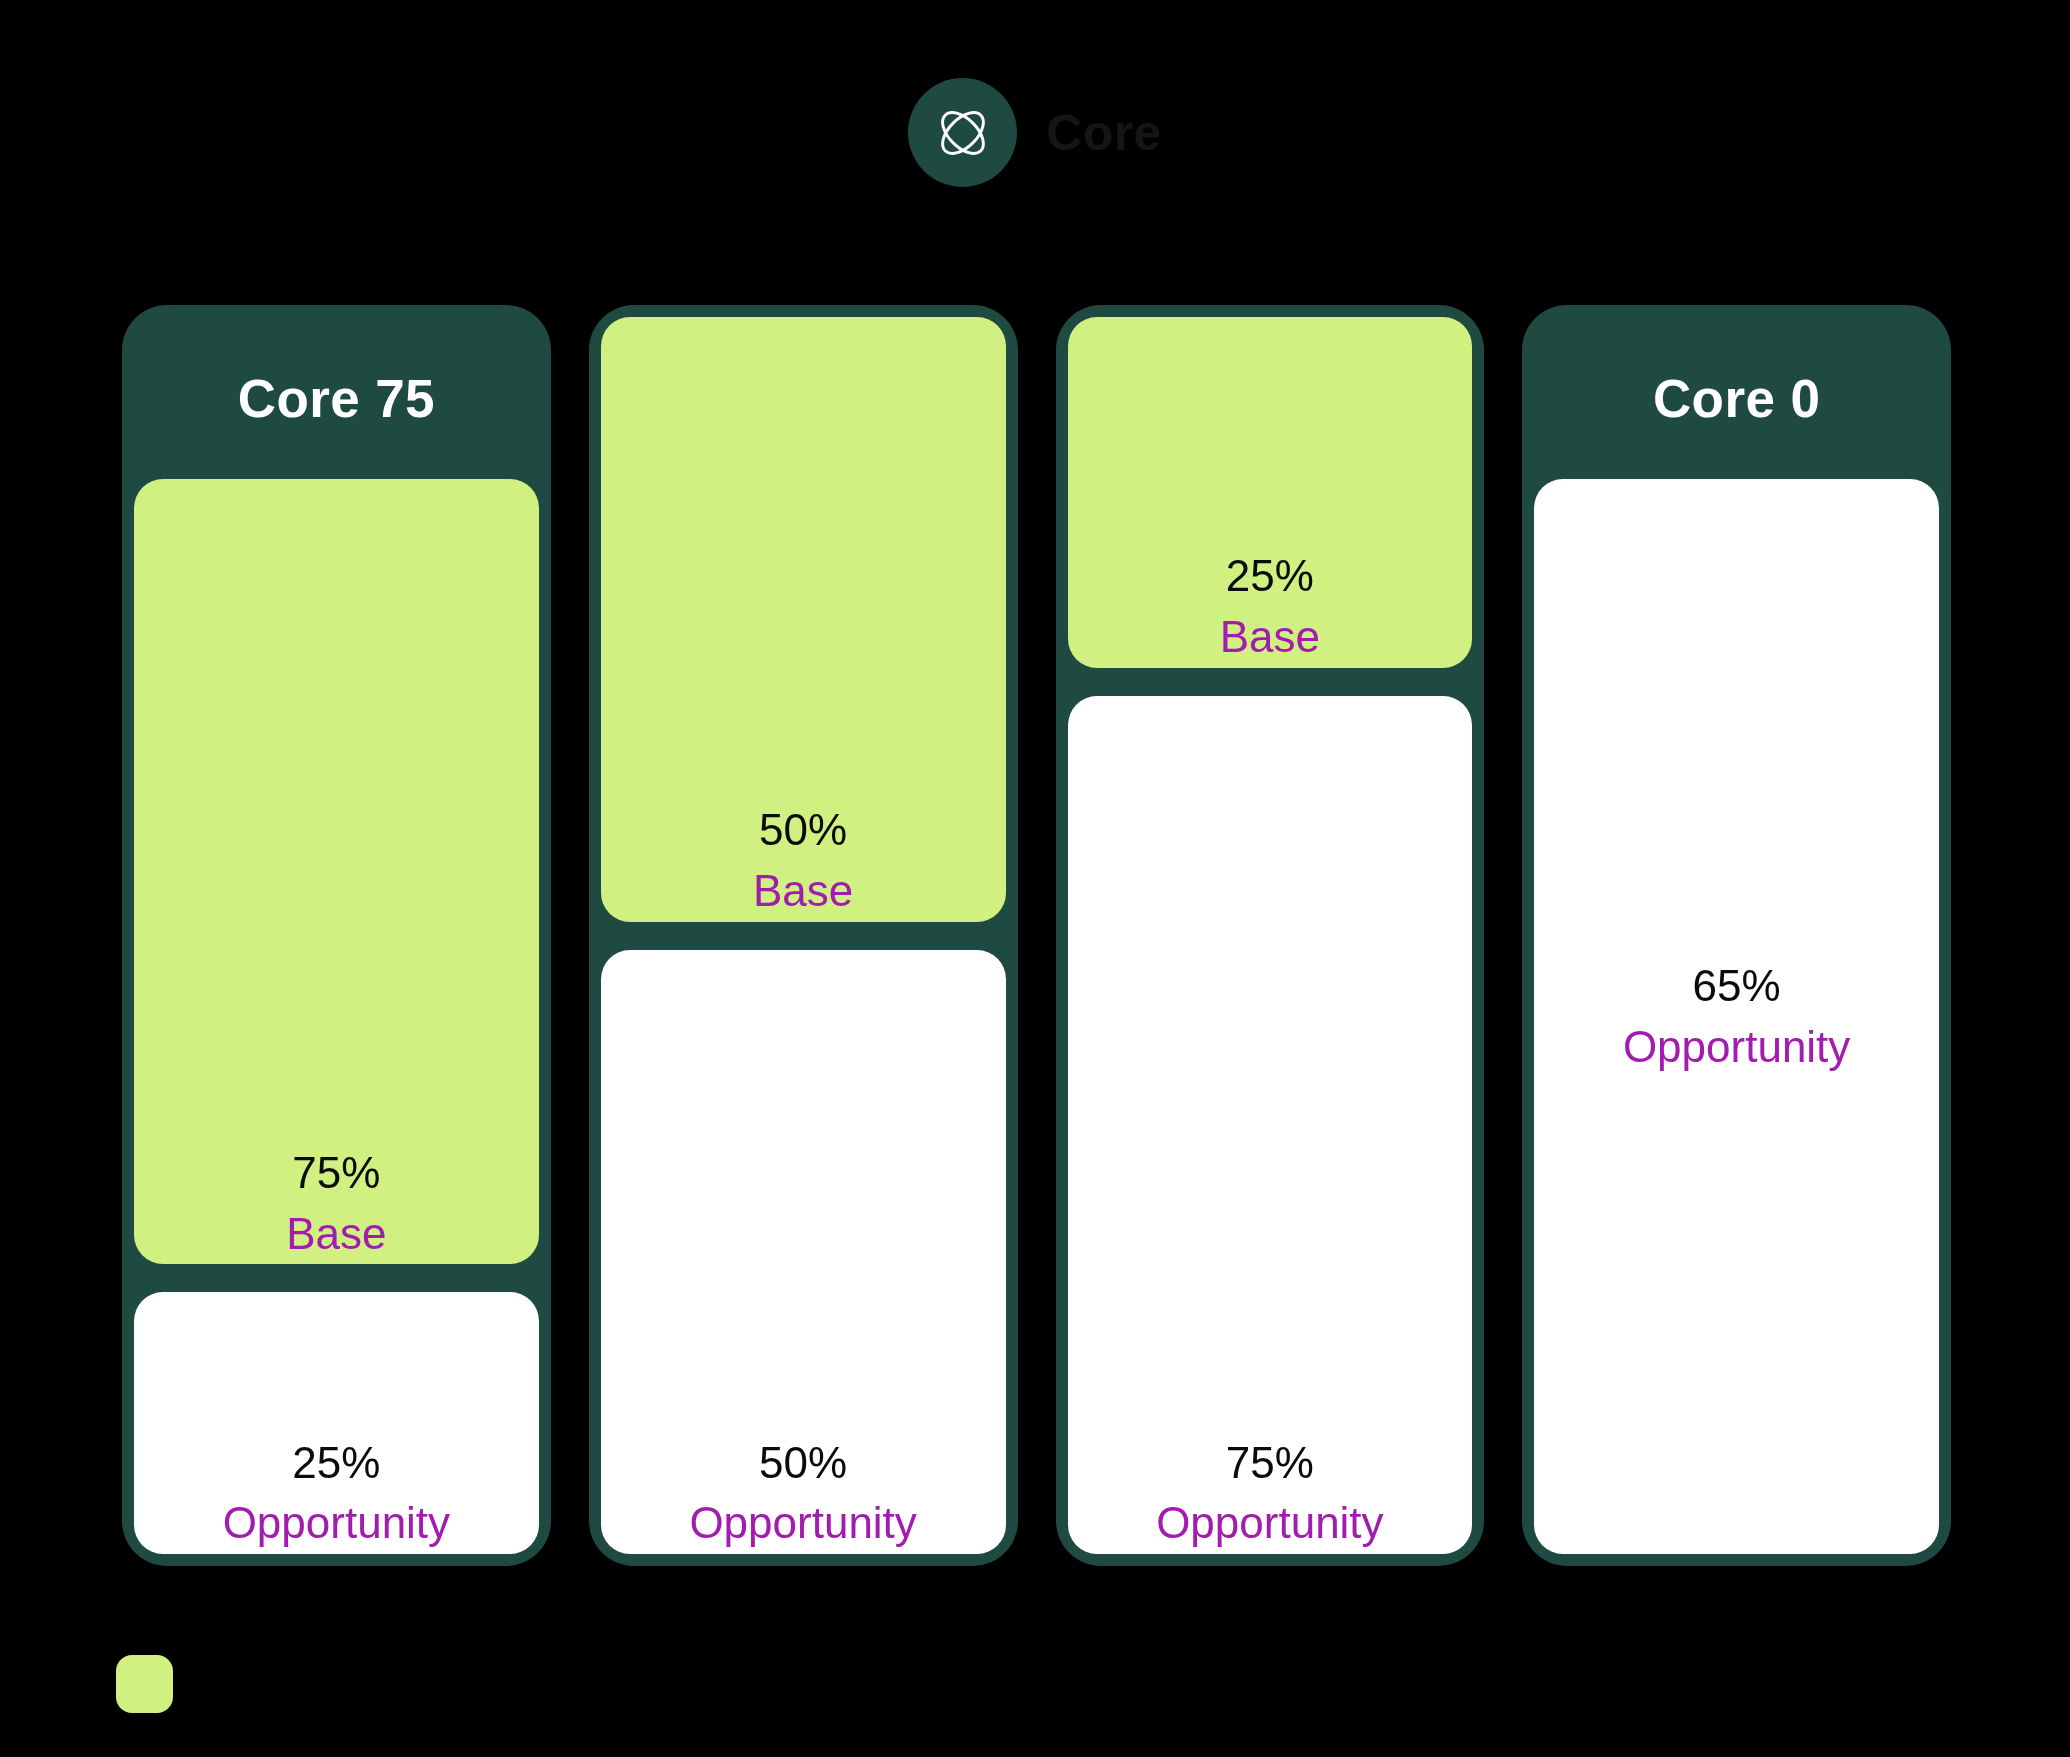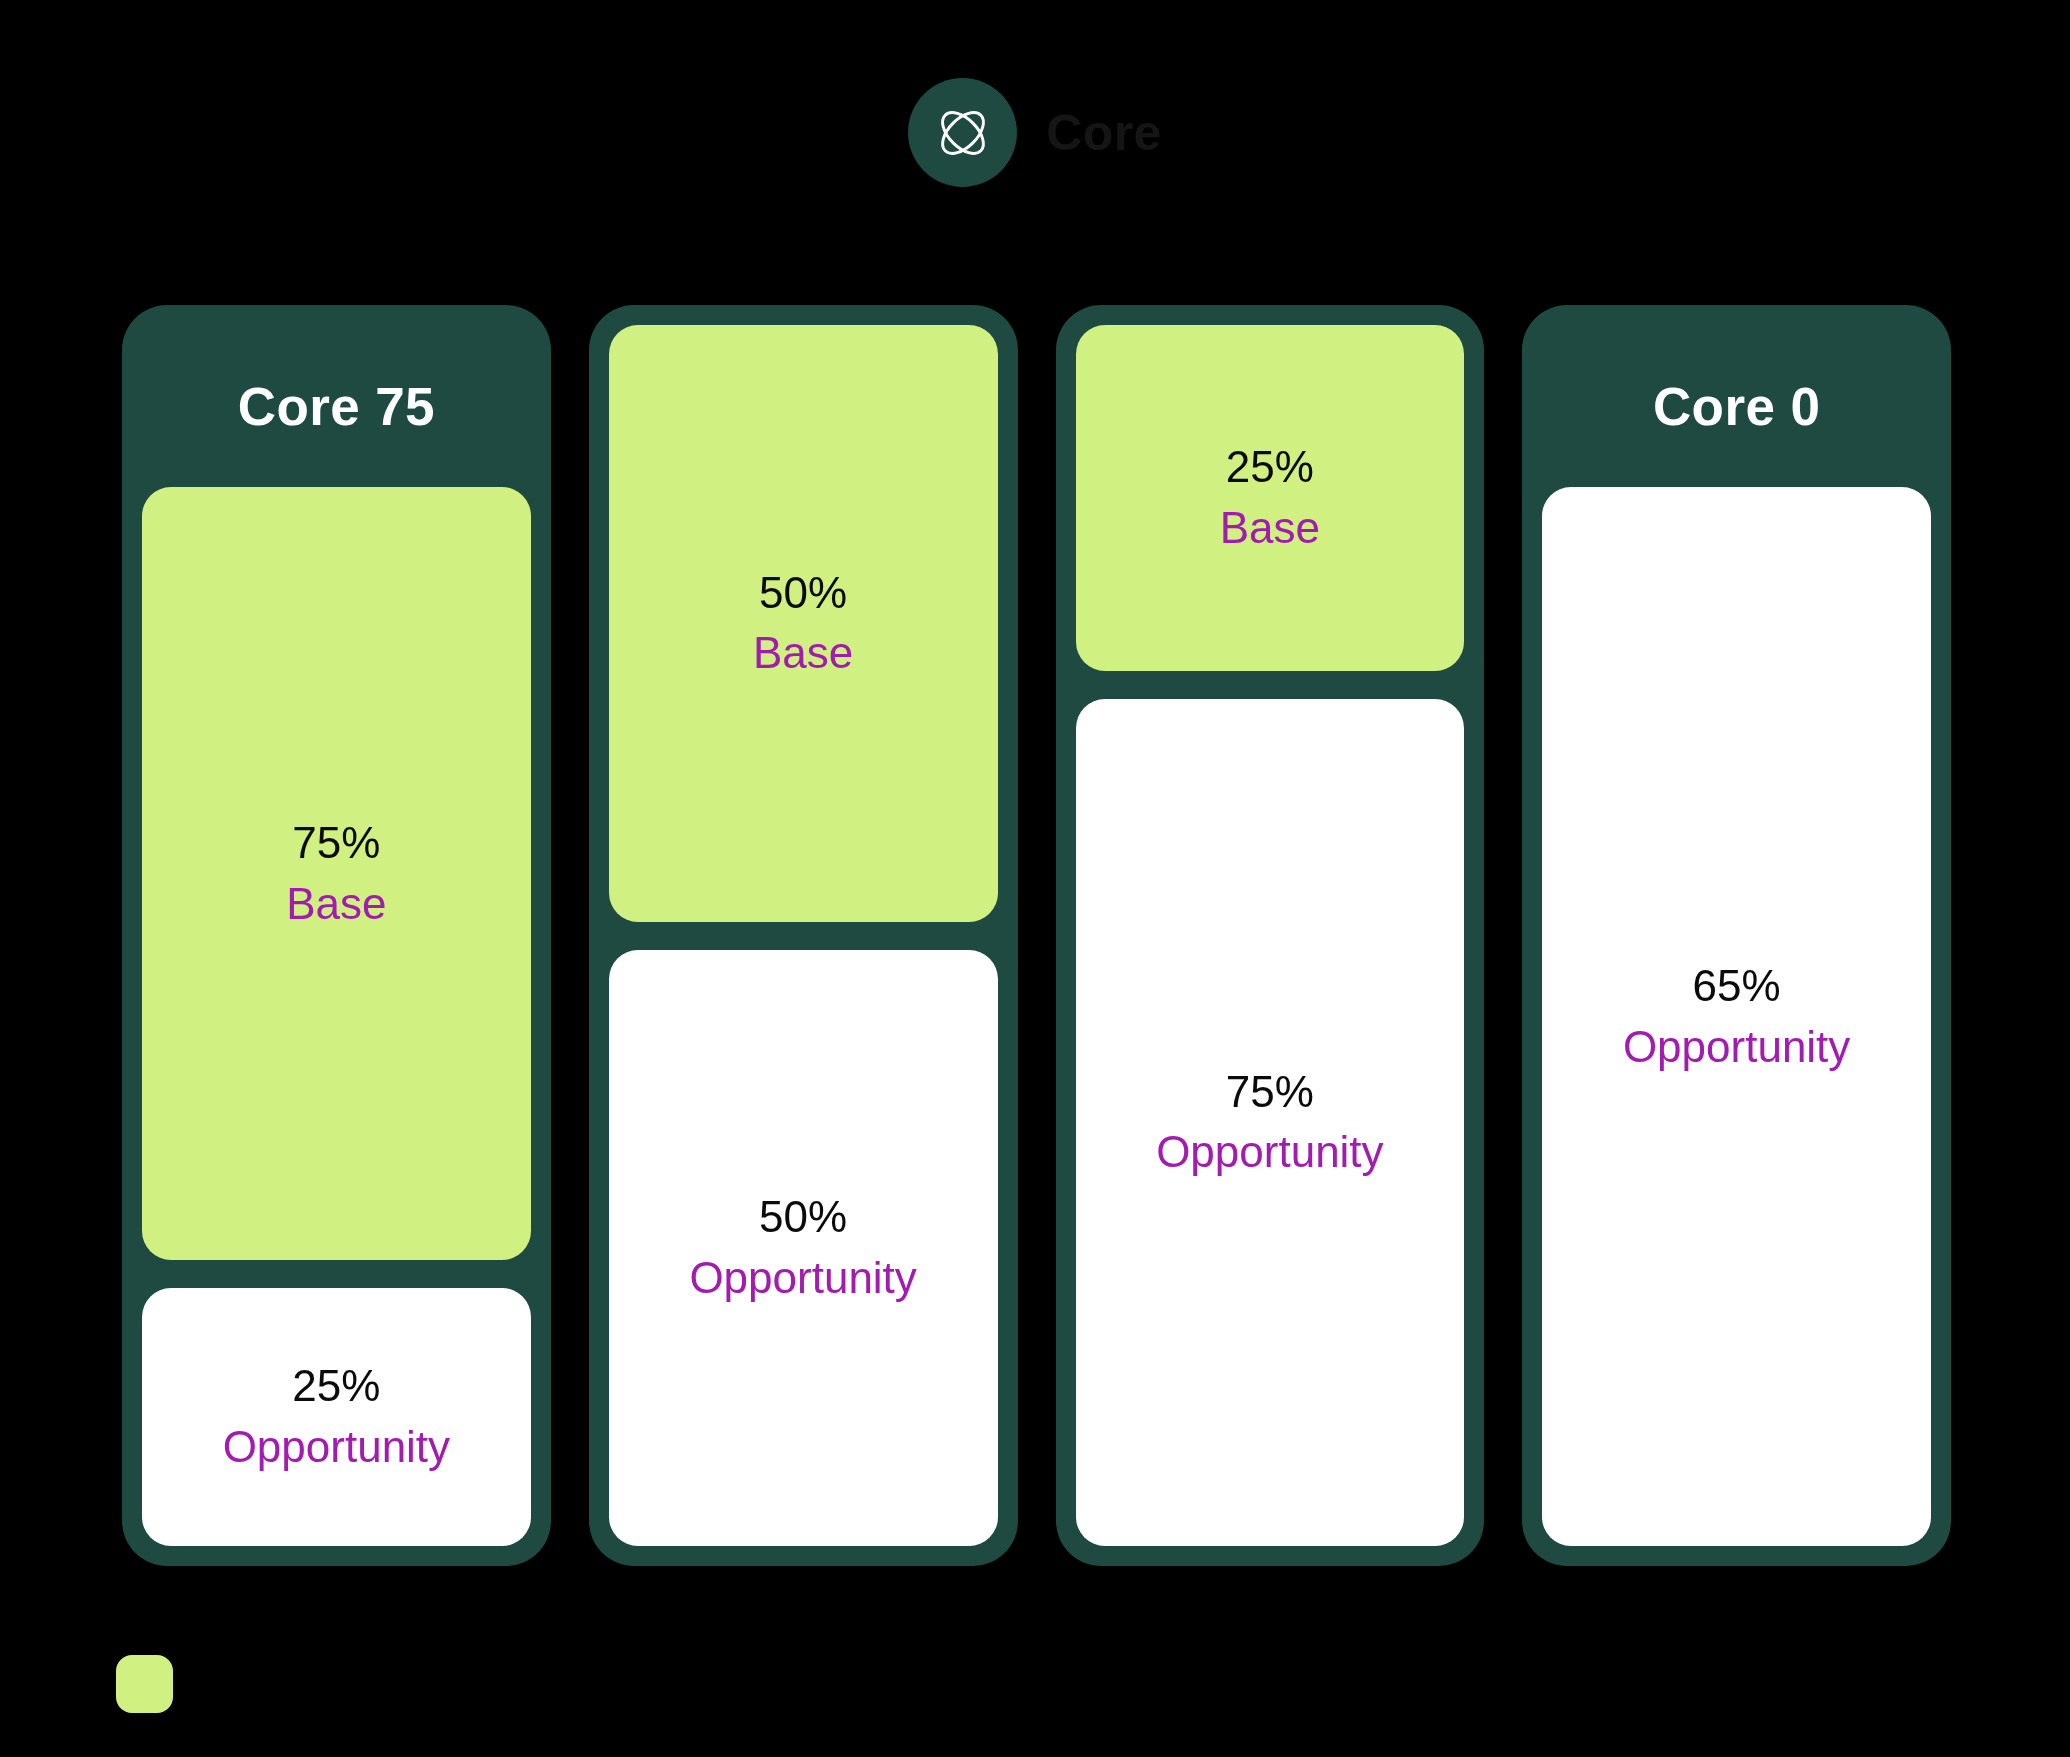--- a/index.html
+++ b/index.html
@@ -54,21 +54,21 @@
     top: 305px;
     width: 1829px;
     height: 1261px;
     display: flex;
     gap: 38px;
   }
   .col {
     flex: 1 1 0;
     background: #1E4A42;
     border-radius: 45px;
-    padding: 20px;
+    padding: 12px;
     box-sizing: border-box;
     display: flex;
     flex-direction: column;
   }
   .col-title {
     height: 162px;
     flex: none;
     display: flex;
     align-items: center;
     justify-content: center;
@@ -83,21 +83,21 @@
     display: flex;
     flex-direction: column;
     gap: 28px;
     min-height: 0;
   }
   .seg {
     border-radius: 29px;
     display: flex;
     flex-direction: column;
     align-items: center;
-    justify-content: center;
+    justify-content: flex-end;
     text-align: center;
     box-sizing: border-box;
     min-height: 0;
     overflow: hidden;
   }
   .seg.base { background: #D1F082; }
   .seg.opp  { background: #FFFFFF; }
   .seg-value {
     font-size: 44px;
     font-weight: 400;

